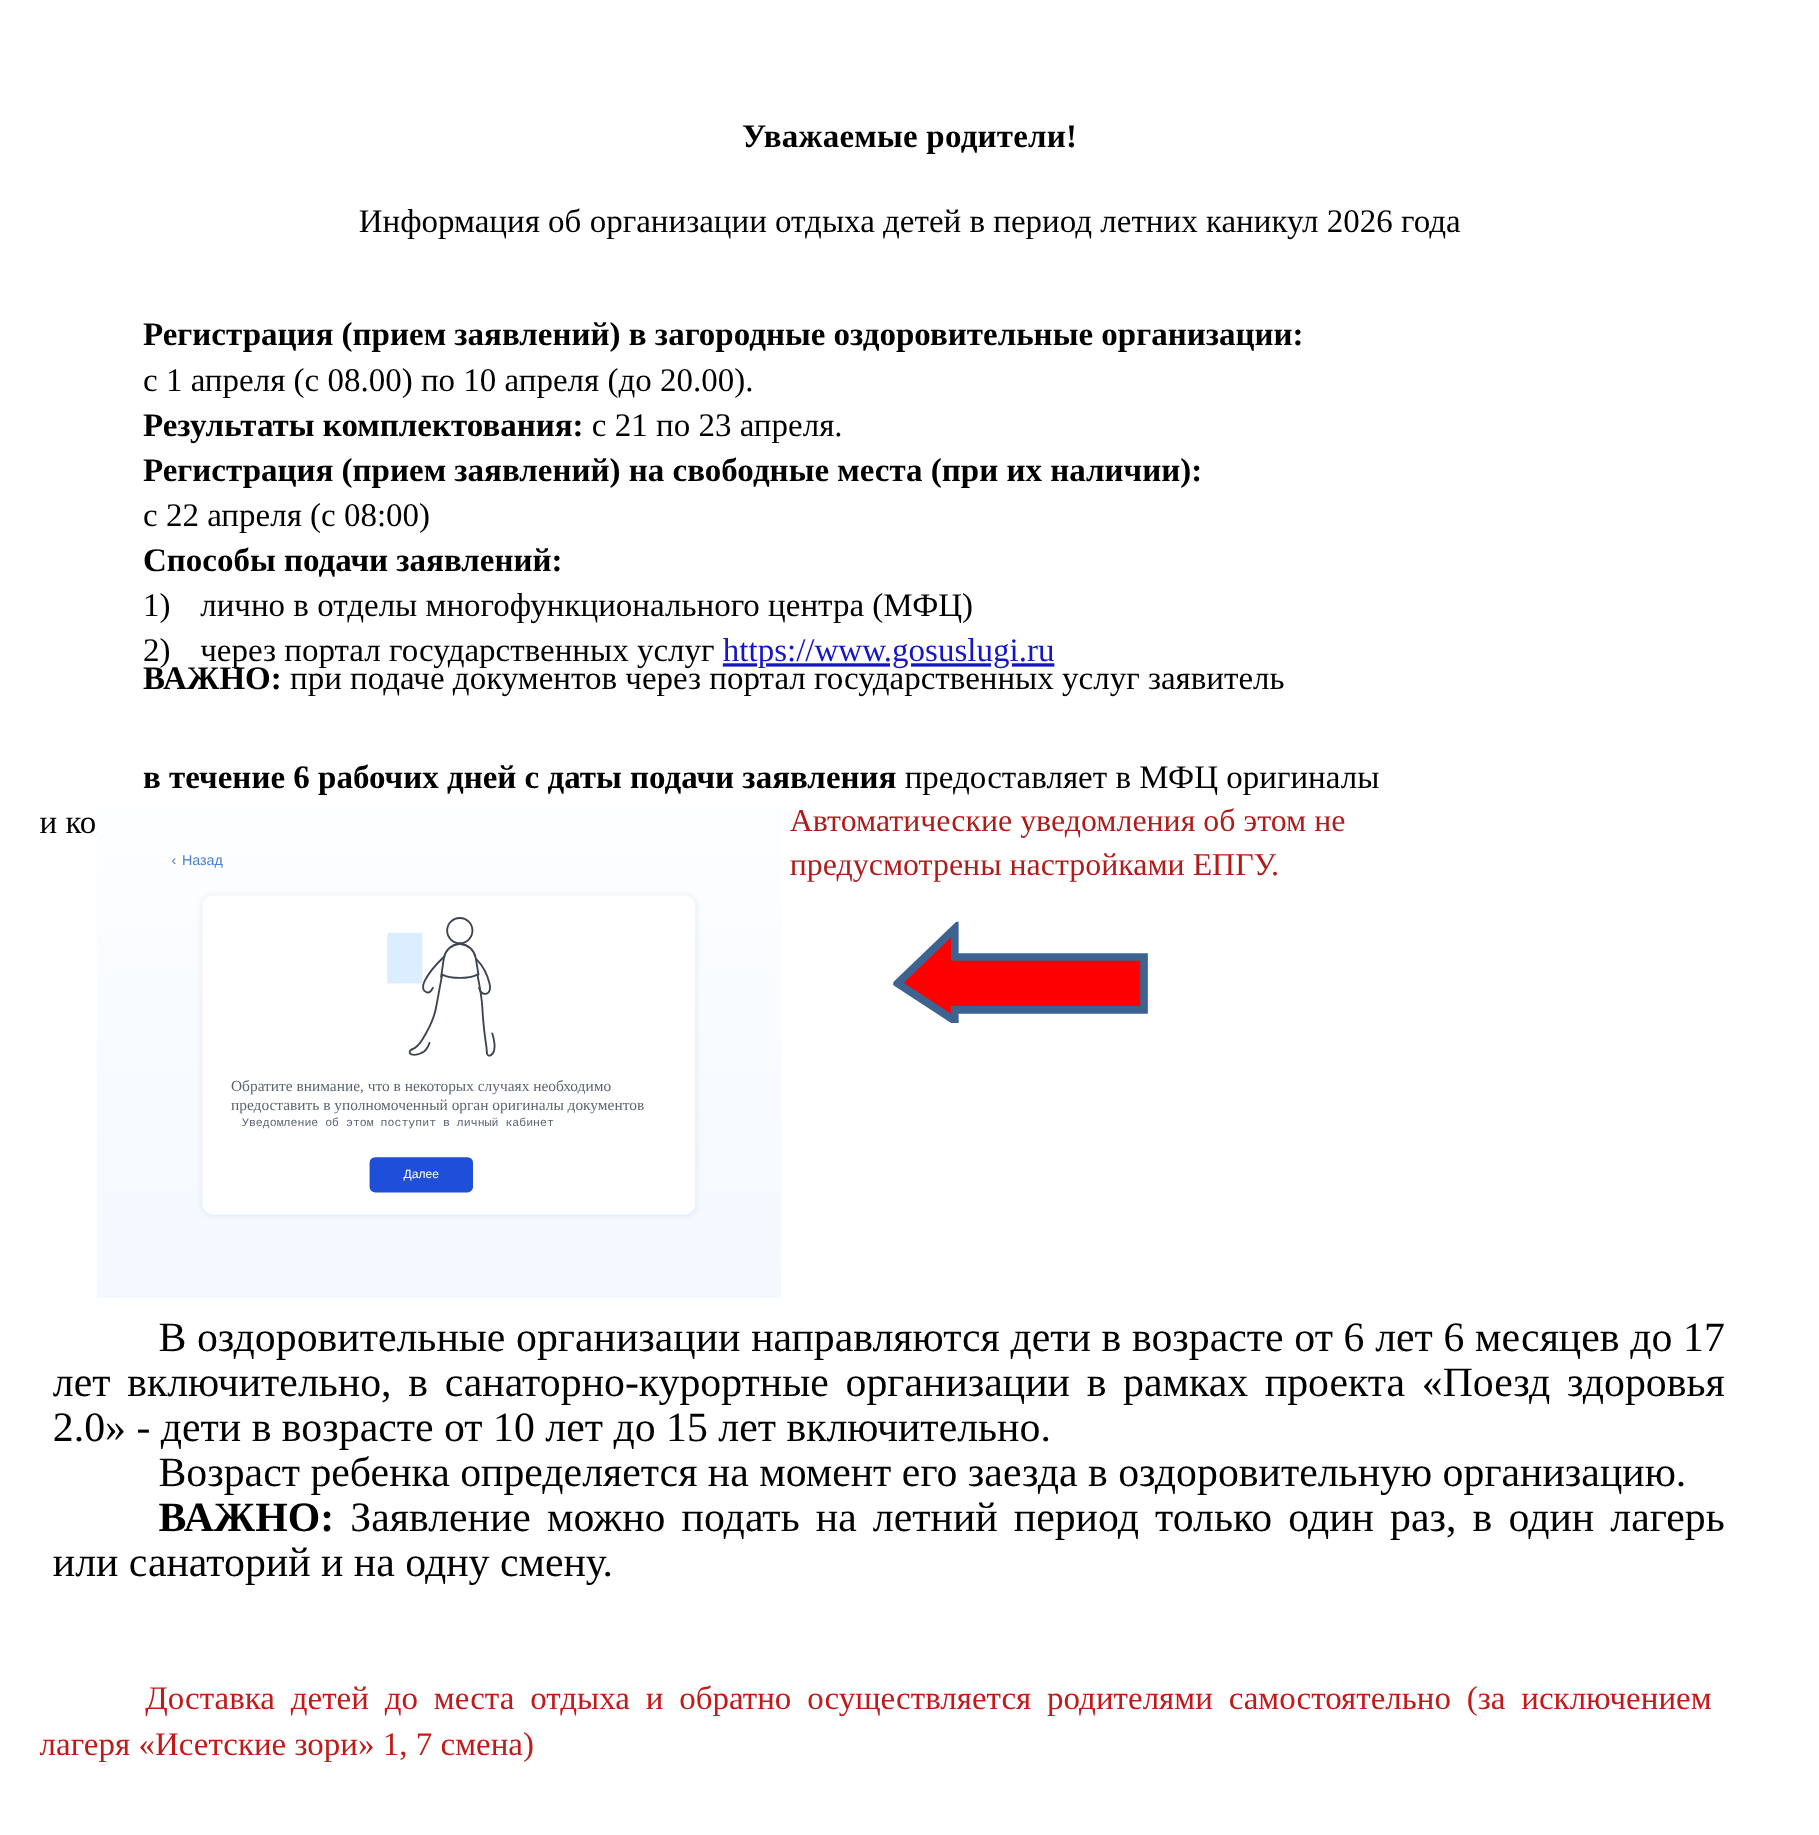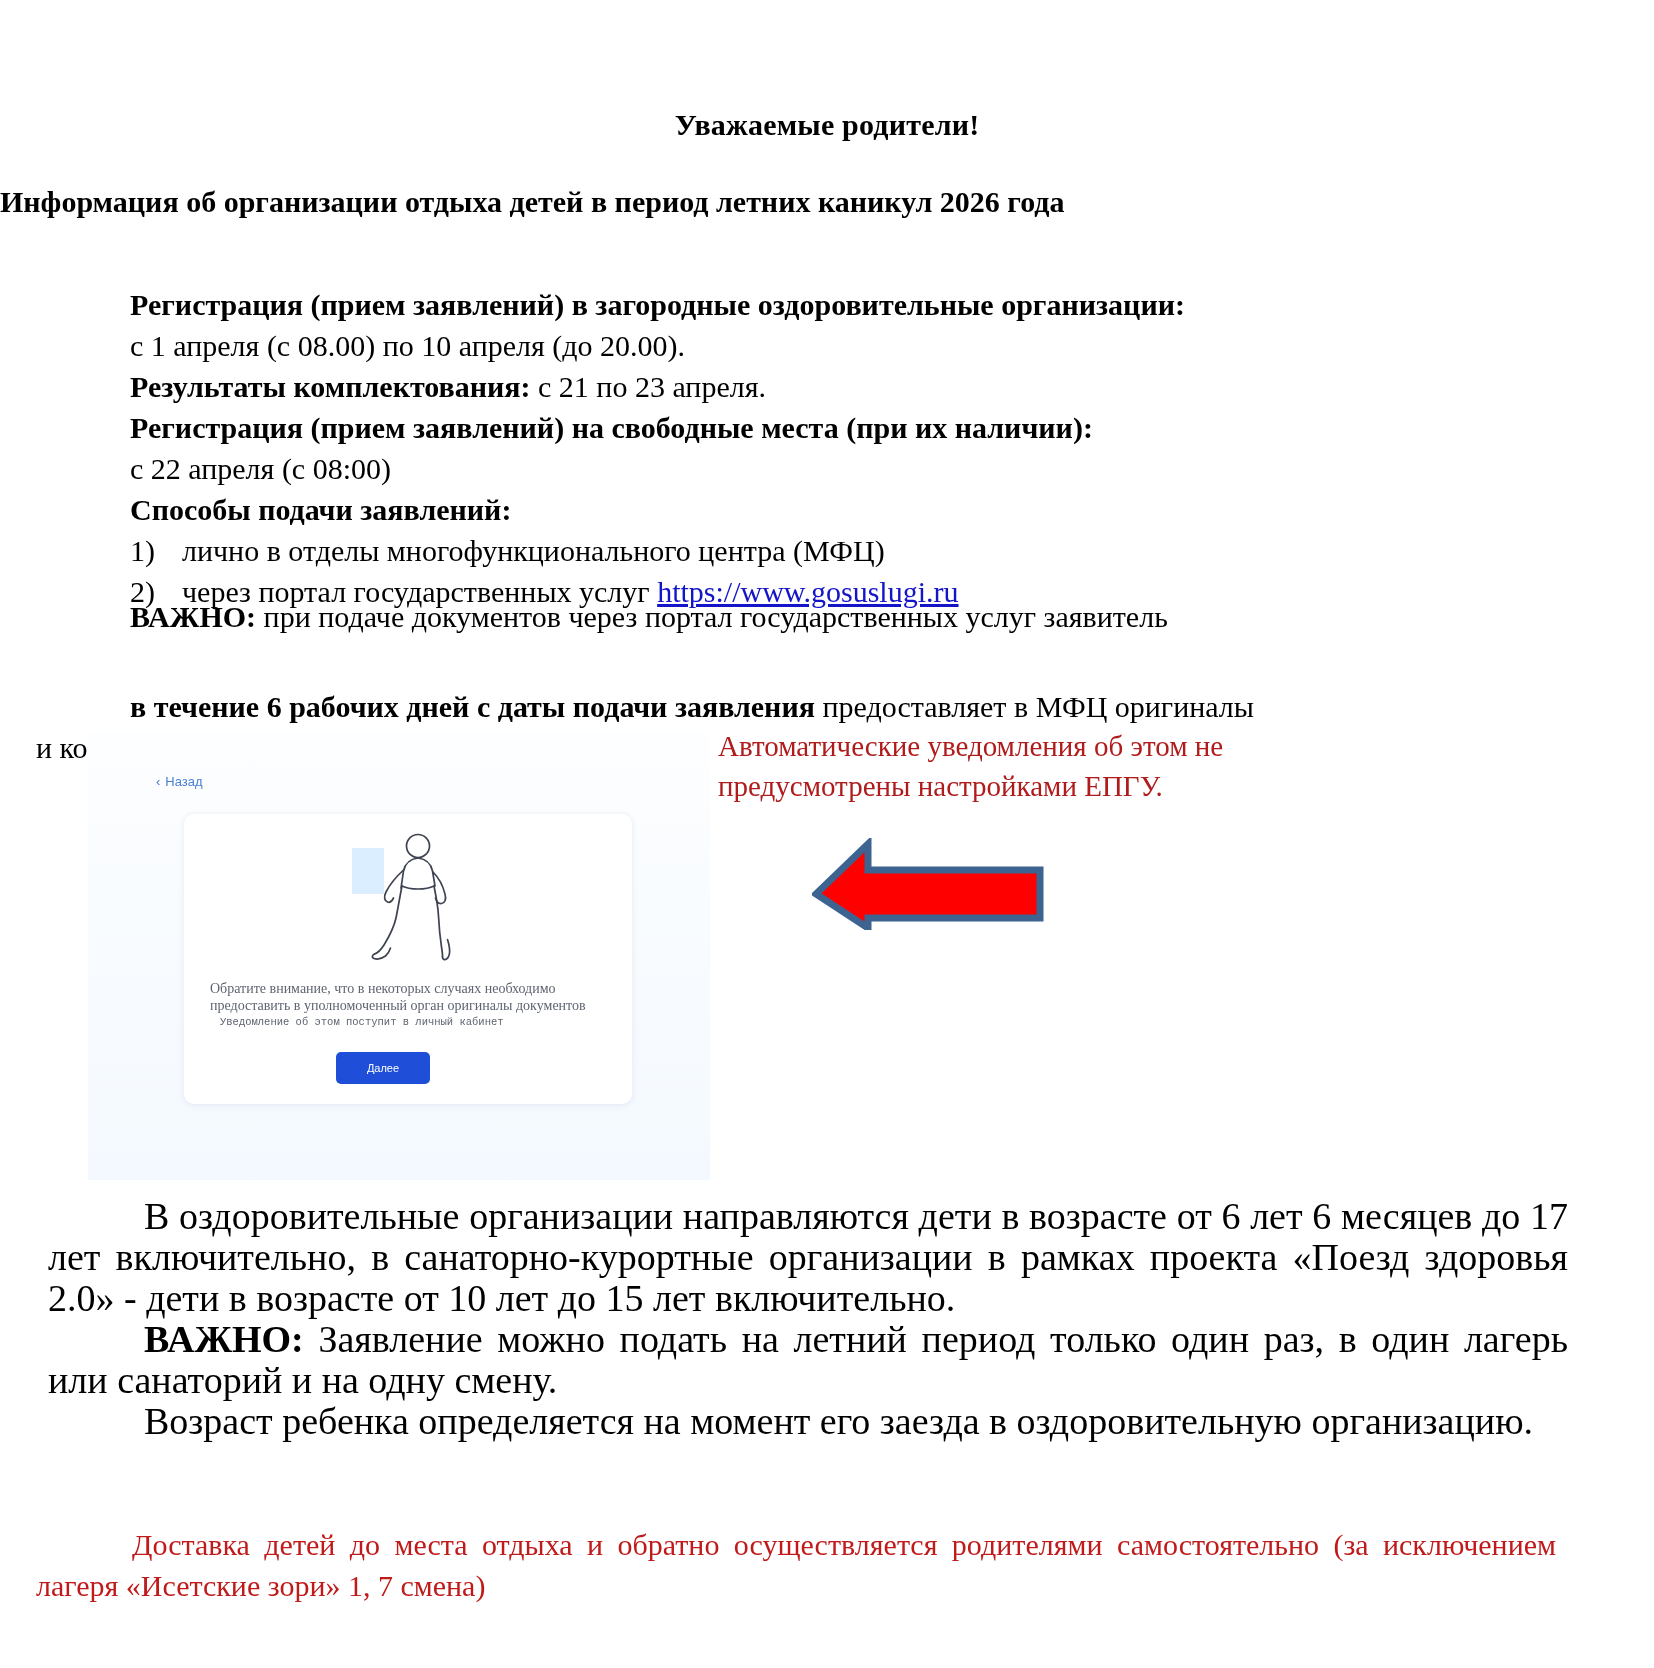--- a/index.html
+++ b/index.html
@@ -31,22 +31,23 @@
     width: 1654px;
     text-align: center;
     font-size: 30px;
     font-weight: bold;
     letter-spacing: 0.2px;
   }
   .doc-subtitle {
     position: absolute;
     left: 0; top: 185px;
     width: 1654px;
-    font-size: 30px;
-    font-weight: bold;
+    text-align: center;
+    font-size: 30px;
+    font-weight: normal;
   }
 
   
   .body-block {
     position: absolute;
     left: 130px;
     top: 268px;
     width: 1400px;
     font-size: 30px;
     line-height: 41px;
@@ -310,21 +311,21 @@
   </div>
 
   <div class="arrow">
     <svg width="232" height="92" viewBox="0 0 232 92" xmlns="http://www.w3.org/2000/svg" aria-hidden="true">
       <polygon points="4,56 56,6 56,32 228,32 228,80 56,80 56,90" fill="#FF0000" stroke="#3d6390" stroke-width="7" stroke-linejoin="miter"></polygon>
     </svg>
   </div>
 
   <div class="lower">
     <p>В оздоровительные организации направляются дети в возрасте от 6 лет 6 месяцев до 17 лет включительно, в санаторно-курортные организации в рамках проекта «Поезд здоровья 2.0» - дети в возрасте от 10 лет до 15 лет включительно.</p>
+    <p>Возраст ребенка определяется на момент его заезда в оздоровительную организацию.</p>
     <p><span class="b">ВАЖНО:</span><span> Заявление можно подать на летний период только один раз, в один лагерь или санаторий и на одну смену.</span></p>
-    <p>Возраст ребенка определяется на момент его заезда в оздоровительную организацию.</p>
   </div>
 
   <div class="lower-red">
     <p>Доставка детей до места отдыха и обратно осуществляется родителями самостоятельно (за исключением лагеря «Исетские зори» 1, 7 смена)</p>
   </div>
 
 </div>
 
 </body></html>

